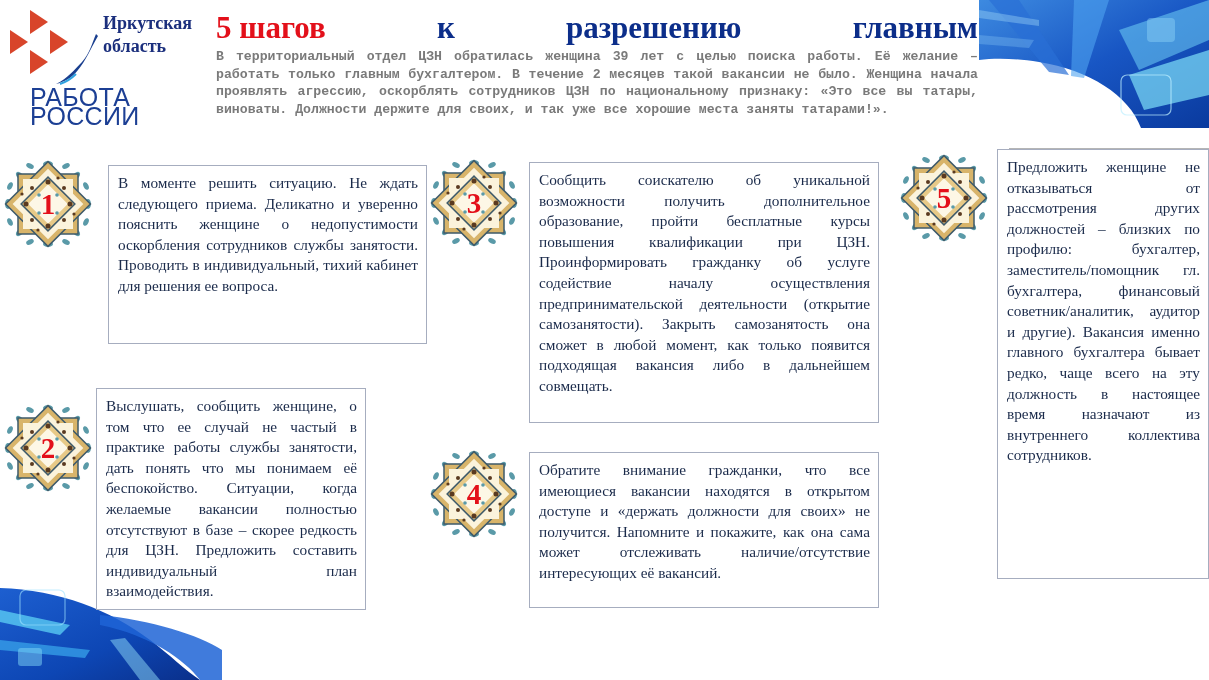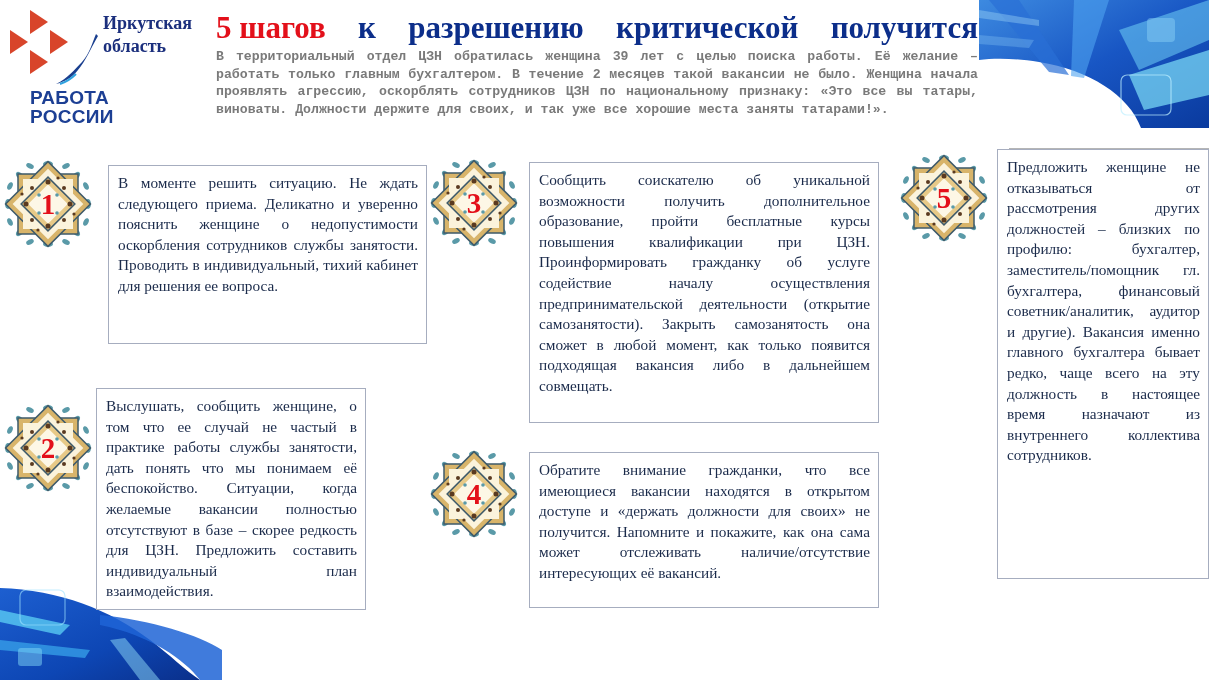--- a/index.html
+++ b/index.html
@@ -5,21 +5,21 @@
   * { box-sizing: border-box; margin: 0; padding: 0; }
   html, body { width: 1209px; height: 680px; overflow: hidden; background: #ffffff; }
   body { position: relative; font-family: "DejaVu Serif", "Liberation Serif", serif; }
 
   .deco-tr { position: absolute; right: 0; top: 0; width: 230px; height: 130px; overflow: hidden; }
   .deco-bl { position: absolute; left: 0; bottom: 0; width: 230px; height: 110px; overflow: hidden; }
   .tr-line { position: absolute; right: 0; top: 148px; width: 200px; height: 2px; background: #b5b5b5; }
 
   .logo { position: absolute; left: 8px; top: 8px; width: 210px; height: 120px; }
   .logo .region { position: absolute; left: 95px; top: 4px; font-family: Liberation Serif, serif; font-weight: bold; font-size: 18px; line-height: 23px; color: #1b2f7d; }
-  .logo .brand { position: absolute; left: 22px; top: 80px; font-family: "Liberation Sans", sans-serif; font-weight: bold; font-size: 19px; line-height: 19px; color: #1c3f94; letter-spacing: 0.3px; }
+  .logo .brand { position: absolute; left: 22px; top: 80px; font-family: "Liberation Sans", sans-serif; font-weight: normal; font-size: 25px; line-height: 19px; color: #1c3f94; letter-spacing: 0.3px; }
 
   .title { position: absolute; left: 216px; top: 10px; width: 762px; font-family: "Liberation Serif", serif; font-weight: bold; font-size: 31px; line-height: 36px; color: #0c2e8a; display: flex; justify-content: space-between; white-space: nowrap; }
   .title .red { color: #e3101a; }
 
   .intro { position: absolute; left: 216px; top: 48px; width: 762px; font-family: Liberation Mono, monospace; font-weight: bold; font-size: 13.2px; line-height: 17.5px; color: #7a7a7a; text-align: justify; }
 
   .badge { position: absolute; width: 92px; height: 92px; }
   .badge svg { width: 100%; height: 100%; }
   .badge .num { position: absolute; left: 0; top: 0; width: 100%; height: 100%; display: flex; align-items: center; justify-content: center; font-family: "Liberation Serif", serif; font-weight: bold; font-size: 29px; color: #e3101a; }
 
@@ -85,22 +85,21 @@
   <div class="brand">
     <div>РАБОТА</div>
     <div>РОССИИ</div>
   </div>
 </div>
 
 <div class="title">
   <span class="red">5 шагов</span>
   <span>к</span>
   <span>разрешению</span>
-  <span>критической</span>
-  <span>получится</span>
+  <span>главным</span>
 </div>
 
 <div class="intro">В территориальный отдел ЦЗН обратилась женщина 39 лет с целью поиска работы. Её желание – работать только главным бухгалтером. В течение 2 месяцев такой вакансии не было. Женщина начала проявлять агрессию, оскорблять сотрудников ЦЗН по национальному признаку: «Это все вы татары, виноваты. Должности держите для своих, и так уже все хорошие места заняты татарами!».</div>
 
 <svg width="0" height="0" style="position:absolute">
   <defs>
     <g id="rosette">
       <g transform="translate(46,46)">
 
         <g fill="#5a9aa8">

